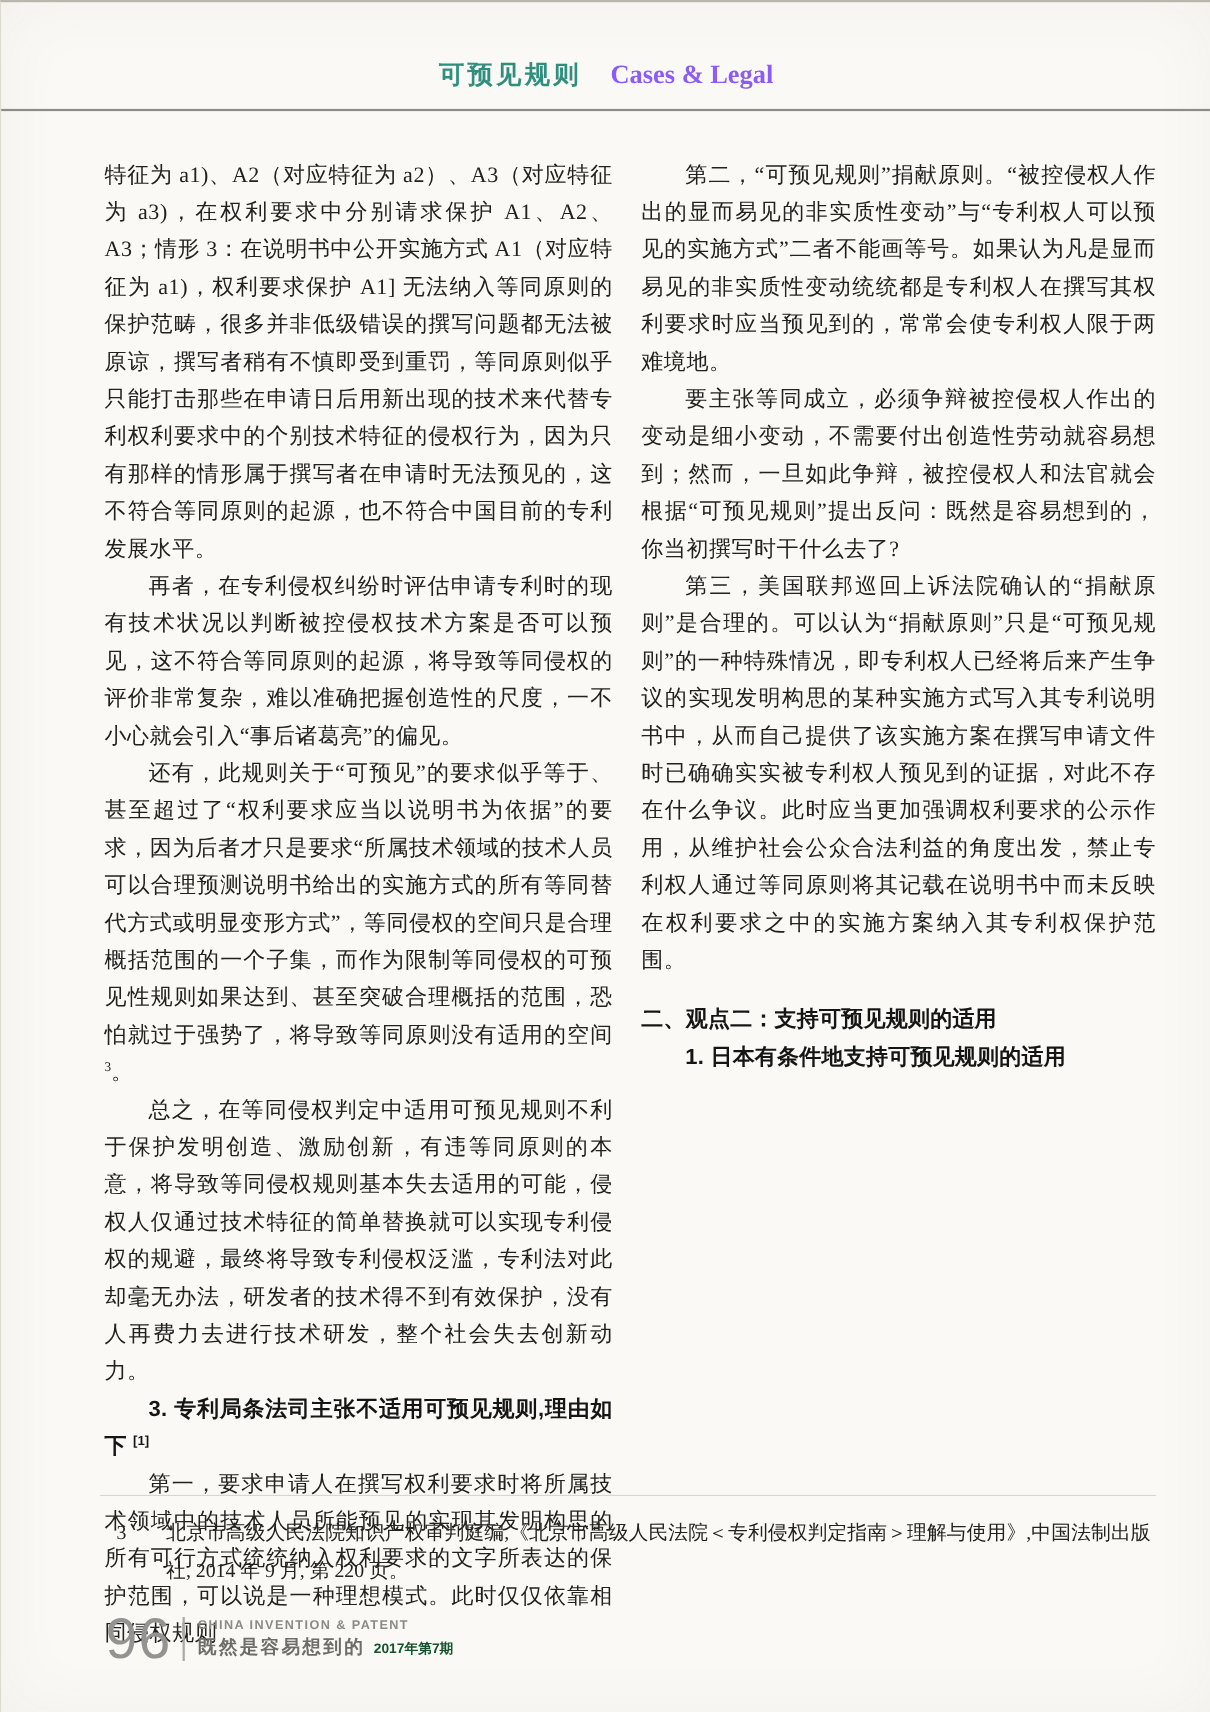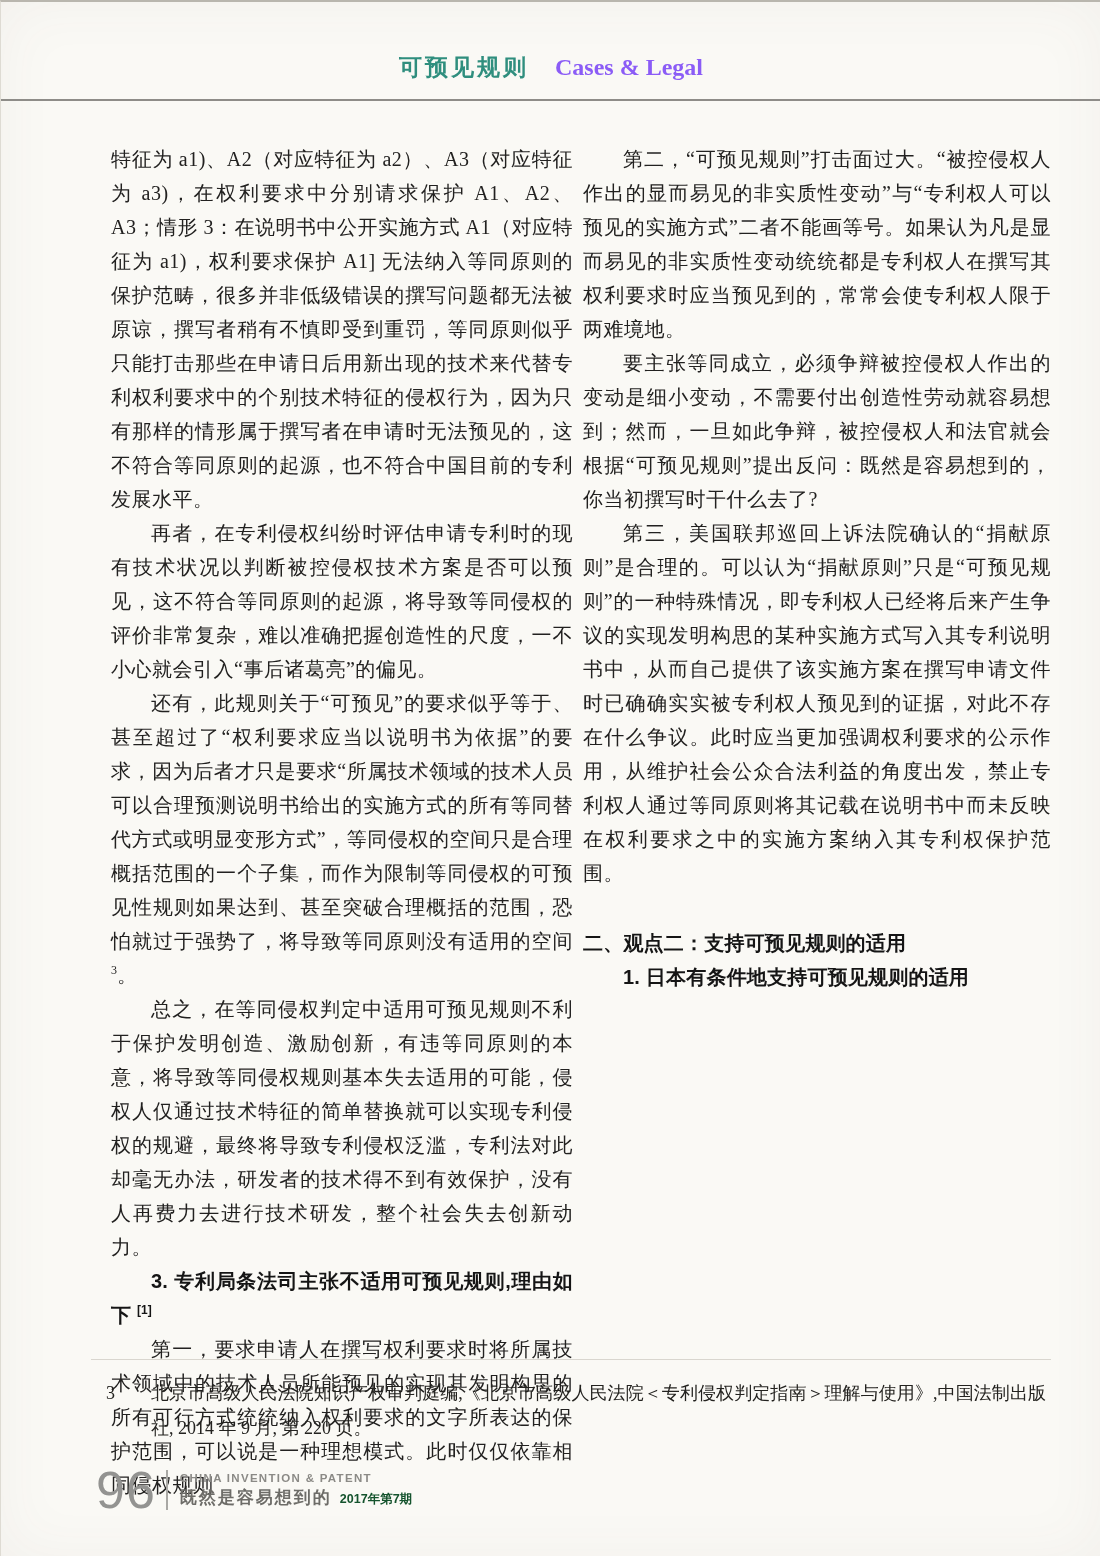--- a/index.html
+++ b/index.html
@@ -31,29 +31,29 @@
   .header-rule{
     position:absolute;top:97px;left:0;width:100%;height:2px;
     background:#8e8c88;
   }
   
   .column{
     position:absolute;top:140px;
     font-size:20px;line-height:34px;letter-spacing:0.5px;
     text-align:justify;
   }
-  .column-left{left:110px;width:462px;}
+  .column-left{left:94px;width:462px;}
   .column-right{left:582px;width:468px;}
   .para{margin:0;}
   .para.indent{text-indent:2em;}
   .para.heading{
     font-family:"Liberation Sans","DejaVu Sans",sans-serif;
     font-weight:700;color:#151515;letter-spacing:0.2px;
   }
-  .para.spaced{margin-top:36px;}
+  .para.spaced{margin-top:20px;}
   sup{font-size:12px;line-height:0;vertical-align:super;letter-spacing:0;}
   
   .footnote-rule{
     position:absolute;top:1357px;left:90px;width:960px;height:1px;
     background:#d9d6cf;
   }
   .footnote{
     position:absolute;top:1374px;left:105px;width:940px;
     display:flex;align-items:flex-start;
     font-size:18px;line-height:35px;color:#23221f;
@@ -94,21 +94,21 @@
   <main>
     <div class="column column-left">
         <p class="para">特征为 a1)、A2（对应特征为 a2）、A3（对应特征为 a3)，在权利要求中分别请求保护 A1、A2、A3；情形 3：在说明书中公开实施方式 A1（对应特征为 a1)，权利要求保护 A1] 无法纳入等同原则的保护范畴，很多并非低级错误的撰写问题都无法被原谅，撰写者稍有不慎即受到重罚，等同原则似乎只能打击那些在申请日后用新出现的技术来代替专利权利要求中的个别技术特征的侵权行为，因为只有那样的情形属于撰写者在申请时无法预见的，这不符合等同原则的起源，也不符合中国目前的专利发展水平。</p>
         <p class="para indent">再者，在专利侵权纠纷时评估申请专利时的现有技术状况以判断被控侵权技术方案是否可以预见，这不符合等同原则的起源，将导致等同侵权的评价非常复杂，难以准确把握创造性的尺度，一不小心就会引入“事后诸葛亮”的偏见。</p>
         <p class="para indent">还有，此规则关于“可预见”的要求似乎等于、甚至超过了“权利要求应当以说明书为依据”的要求，因为后者才只是要求“所属技术领域的技术人员可以合理预测说明书给出的实施方式的所有等同替代方式或明显变形方式”，等同侵权的空间只是合理概括范围的一个子集，而作为限制等同侵权的可预见性规则如果达到、甚至突破合理概括的范围，恐怕就过于强势了，将导致等同原则没有适用的空间<sup>3</sup>。</p>
         <p class="para indent">总之，在等同侵权判定中适用可预见规则不利于保护发明创造、激励创新，有违等同原则的本意，将导致等同侵权规则基本失去适用的可能，侵权人仅通过技术特征的简单替换就可以实现专利侵权的规避，最终将导致专利侵权泛滥，专利法对此却毫无办法，研发者的技术得不到有效保护，没有人再费力去进行技术研发，整个社会失去创新动力。</p>
         <p class="para heading indent">3. 专利局条法司主张不适用可预见规则,理由如下 <sup>[1]</sup></p>
         <p class="para indent">第一，要求申请人在撰写权利要求时将所属技术领域中的技术人员所能预见的实现其发明构思的所有可行方式统统纳入权利要求的文字所表达的保护范围，可以说是一种理想模式。此时仅仅依靠相同侵权规则</p>
       </div>
     <div class="column column-right">
-        <p class="para indent">第二，“可预见规则”打击面过大。“被控侵权人作出的显而易见的非实质性变动”与“专利权人可以预见的实施方式”二者不能画等号。如果认为凡是显而易见的非实质性变动统统都是专利权人在撰写其权利要求时应当预见到的，常常会使专利权人限于两难境地。</p>
+        <p class="para indent">第二，“可预见规则”捐献原则。“被控侵权人作出的显而易见的非实质性变动”与“专利权人可以预见的实施方式”二者不能画等号。如果认为凡是显而易见的非实质性变动统统都是专利权人在撰写其权利要求时应当预见到的，常常会使专利权人限于两难境地。</p>
         <p class="para indent">要主张等同成立，必须争辩被控侵权人作出的变动是细小变动，不需要付出创造性劳动就容易想到；然而，一旦如此争辩，被控侵权人和法官就会根据“可预见规则”提出反问：既然是容易想到的，你当初撰写时干什么去了?</p>
         <p class="para indent">第三，美国联邦巡回上诉法院确认的“捐献原则”是合理的。可以认为“捐献原则”只是“可预见规则”的一种特殊情况，即专利权人已经将后来产生争议的实现发明构思的某种实施方式写入其专利说明书中，从而自己提供了该实施方案在撰写申请文件时已确确实实被专利权人预见到的证据，对此不存在什么争议。此时应当更加强调权利要求的公示作用，从维护社会公众合法利益的角度出发，禁止专利权人通过等同原则将其记载在说明书中而未反映在权利要求之中的实施方案纳入其专利权保护范围。</p>
         <p class="para heading spaced">二、观点二：支持可预见规则的适用</p>
         <p class="para heading indent">1. 日本有条件地支持可预见规则的适用</p>
       </div>
   </main>
 
   <div class="footnote-rule"></div>
   <div class="footnote">
     <span class="fn-marker">3</span>

